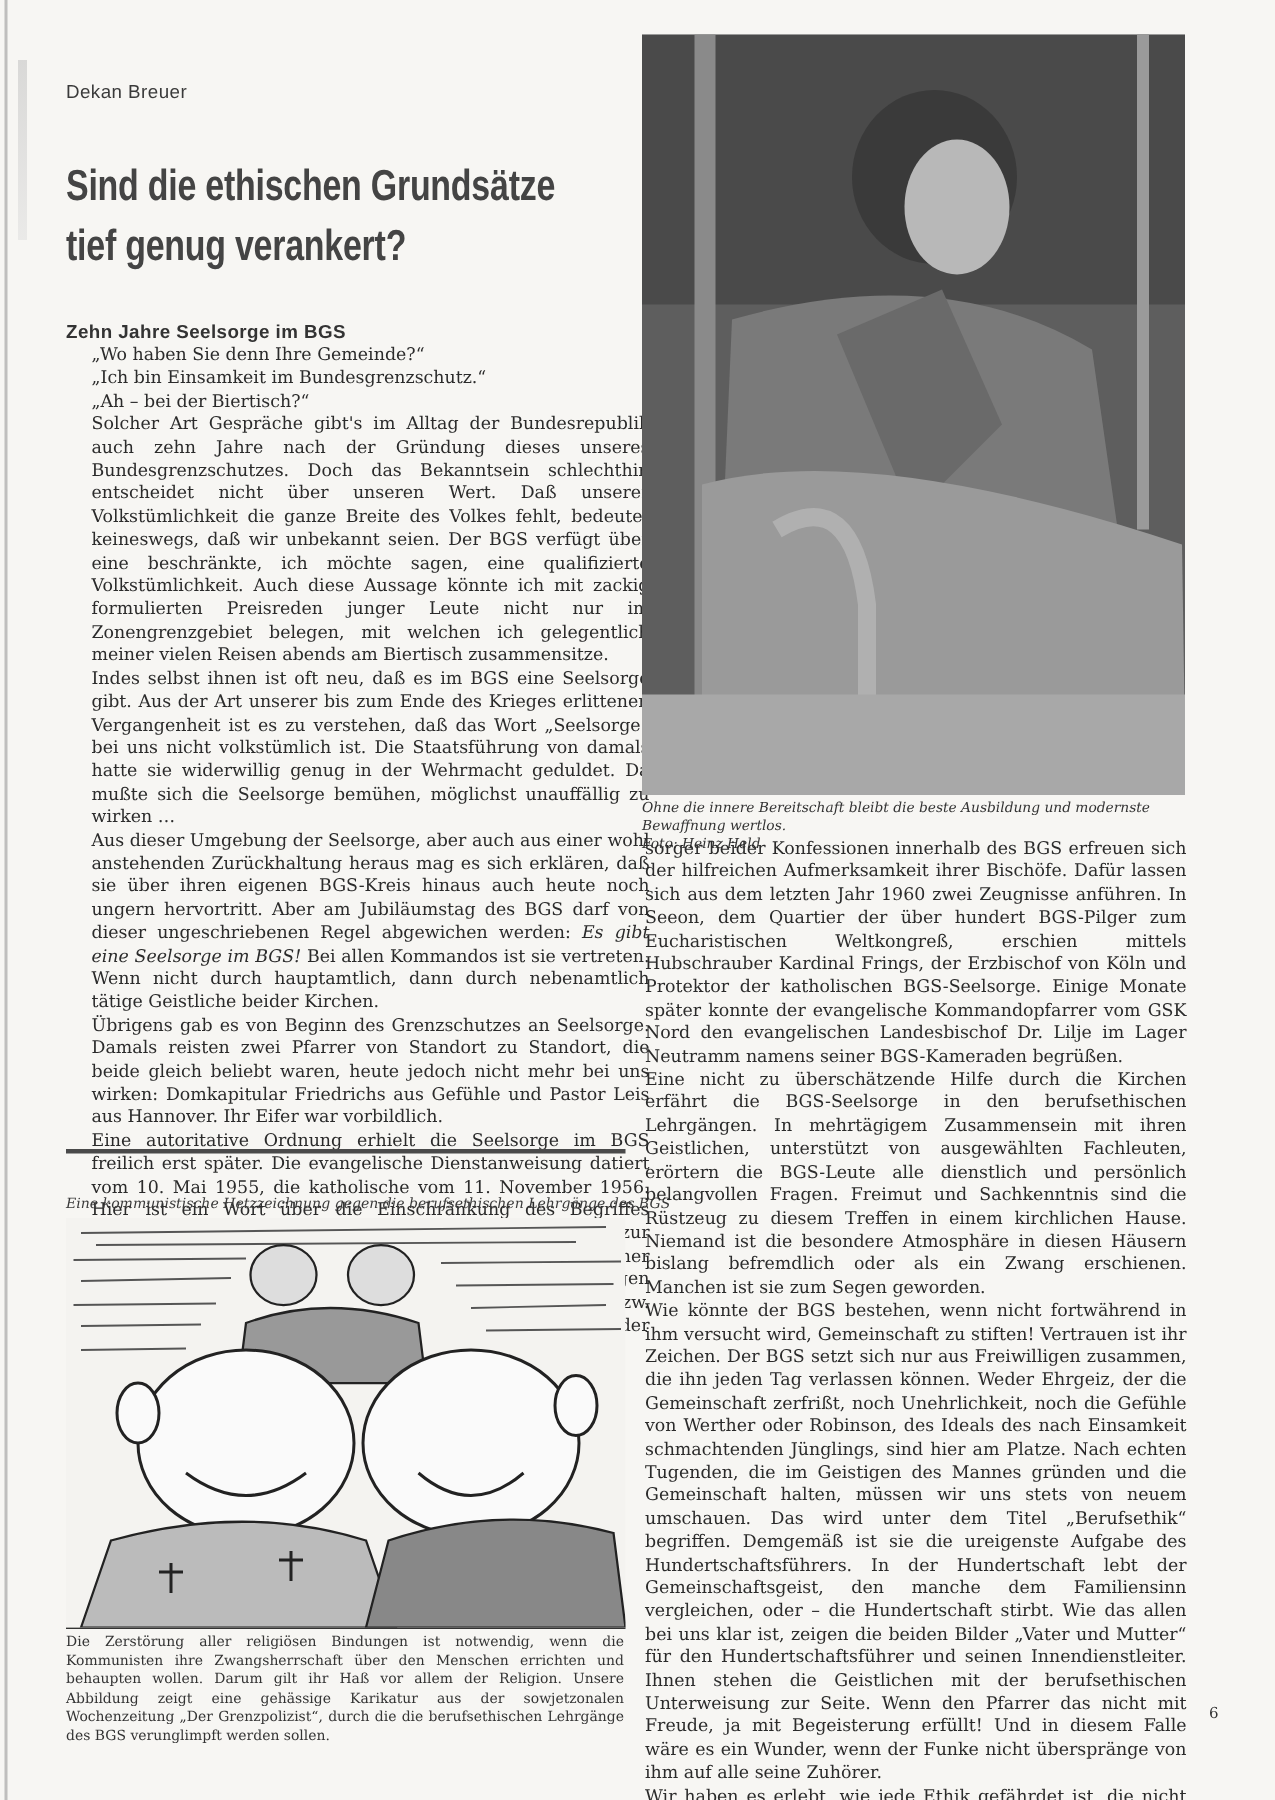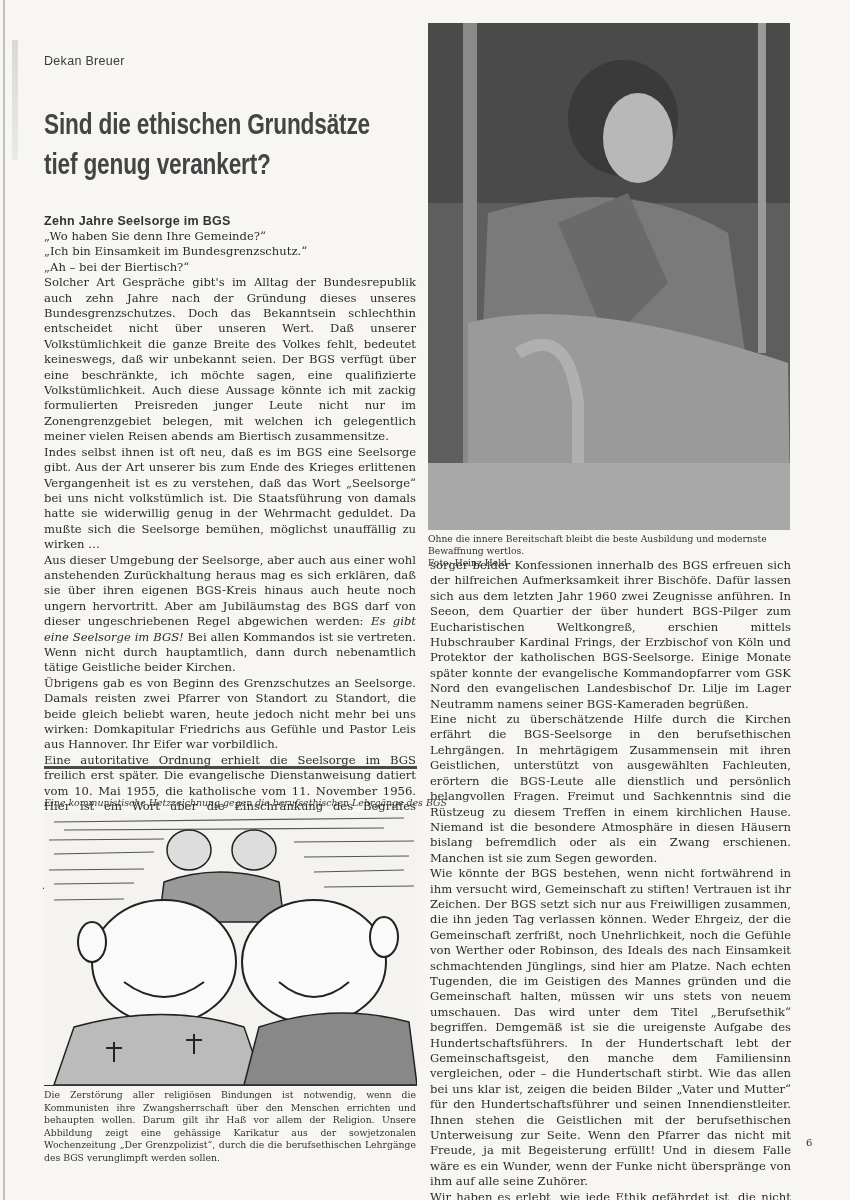--- a/index.html
+++ b/index.html
@@ -34,21 +34,21 @@
     position: absolute; left: 44px; top: 214px;
     font-family: "Liberation Sans", "DejaVu Sans", sans-serif;
     font-weight: bold; font-size: 12.5px; color: #333; letter-spacing: .3px;
   }
   .col-text {
     position: absolute; font-size: 11.6px; line-height: 15.4px;
     text-align: justify; color: #2b2b2b;
   }
   .col-text p { margin: 0; }
   .col-text p.line { text-align: left; }
-  .left-col { left: 44px; top: 229px; width: 372px; }
+  .left-col { left: 61px; top: 229px; width: 372px; }
   .right-col { left: 430px; top: 558px; width: 361px; }
   .col-text em { font-style: italic; }
   .rule {
     position: absolute; left: 44px; top: 766px; width: 373px; height: 3px;
     background: #4a4a4a;
   }
   .box-head {
     position: absolute; left: 44px; top: 811px;
     font-family: "Liberation Sans", "DejaVu Sans", sans-serif;
     font-weight: bold; font-size: 12.5px; color: #2e2e2e;
@@ -67,21 +67,21 @@
     font-size: 9.3px; line-height: 12.6px; color: #333;
     text-align: justify;
   }
   .photo {
     position: absolute; left: 428px; top: 23px; width: 362px; height: 507px;
     background: #6d6d6d; overflow: hidden;
   }
   .photo svg { width: 100%; height: 100%; display: block; }
   .photo-caption {
     position: absolute; left: 428px; top: 533px; width: 362px;
-    font-size: 9.2px; line-height: 12px; color: #333;
+    font-style: italic; font-size: 9.2px; line-height: 12px; color: #333;
   }
   .photo-credit { text-align: left; }
   .page-number {
     position: absolute; left: 806px; top: 1137px; font-size: 10px; color: #333;
   }
 </style>
 </head>
 <body>
 
 <div class="page-edge"></div>

